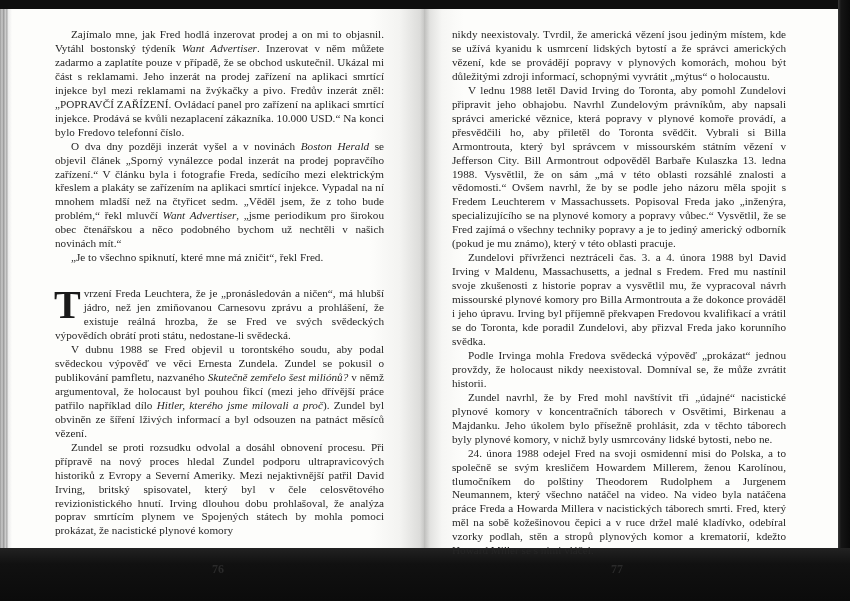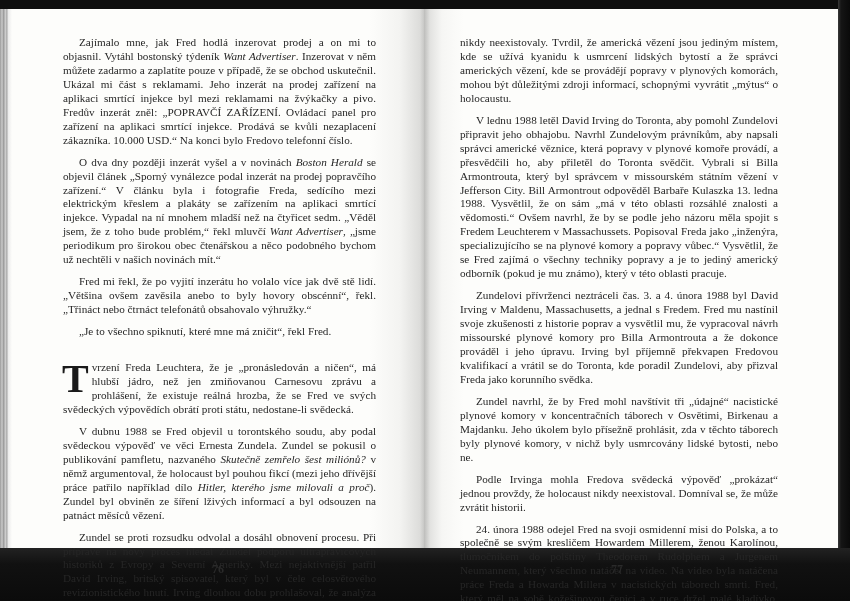--- a/index.html
+++ b/index.html
@@ -15,21 +15,21 @@
   .page { position:absolute; top:9px; height:540px; background:#fdfdfb; }
   .page-left { left:0; width:424px;
     background:linear-gradient(90deg,#9a9a9a 0,#c9c9c9 2px,#8f8f8f 4px,#d9d9d9 5px,#a5a5a5 7px,#eaeaea 8px,#fdfdfb 12px,#fdfdfb 370px,#f3f3f1 400px,#dcdcda 420px,#c8c8c6 424px); }
   .page-right { left:424px; width:414px;
     background:linear-gradient(90deg,#bdbdbb 0,#e2e2e0 6px,#f6f6f4 18px,#fdfdfb 40px,#fdfdfb 100%); }
   .right-edge { position:absolute; left:838px; top:0; width:12px; height:601px;
     background:linear-gradient(90deg,#3a3a3a 0,#151515 3px,#0a0a0a 100%); }
   .text-block { position:absolute; font-size:11.2px; line-height:13.95px; text-align:justify; }
   .left-text { left:55px; top:28px; width:329px; }
   .right-text { left:452px; top:28px; width:334px; }
-  p { margin:8px; text-indent:16px; }
+  p { margin:0; text-indent:16px; }
   p.noindent { text-indent:0; }
   em { font-style:italic; }
   .chapter-start { margin-top:22px; }
   .dropcap { float:left; font-size:40px; line-height:34px; font-weight:bold; margin:1px 3px 0 -1px; color:#1a1a1a; }
   .page-number { position:absolute; font-size:12px; font-weight:bold; color:#2a2a2a;margin-top:40px; }
   .pn-left { left:212px; top:522px; }
   .pn-right { left:611px; top:522px; }
 </style>
 </head>
 <body>
@@ -39,30 +39,29 @@
 <div class="page page-left">
 </div>
 <div class="page page-right">
 </div>
 <div class="right-edge"></div>
 <div class="bottom-edge"></div>
 
 <div class="text-block left-text">
   <p><span>Zajímalo mne, jak Fred hodlá inzerovat prodej a on mi to objasnil. Vytáhl bostonský týdeník </span><em>Want Advertiser</em><span>. Inzerovat v něm můžete zadarmo a zaplatíte pouze v případě, že se obchod uskutečnil. Ukázal mi část s reklamami. Jeho inzerát na prodej zařízení na aplikaci smrtící injekce byl mezi reklamami na žvýkačky a pivo. Fredův inzerát zněl: „POPRAVČÍ ZAŘÍZENÍ. Ovládací panel pro zařízení na aplikaci smrtící injekce. Prodává se kvůli nezaplacení zákazníka. 10.000 USD.“ Na konci bylo Fredovo telefonní číslo.</span></p>
   <p><span>O dva dny později inzerát vyšel a v novinách </span><em>Boston Herald</em><span> se objevil článek „Sporný vynálezce podal inzerát na prodej popravčího zařízení.“ V článku byla i fotografie Freda, sedícího mezi elektrickým křeslem a plakáty se zařízením na aplikaci smrtící injekce. Vypadal na ní mnohem mladší než na čtyřicet sedm. „Věděl jsem, že z toho bude problém,“ řekl mluvčí </span><em>Want Advertiser</em><span>, „jsme periodikum pro širokou obec čtenářskou a něco podobného bychom už nechtěli v našich novinách mít.“</span></p>
-  <p>Fred mi řekl, že po vyjití inzerátu ho volalo více jak dvě stě lidí. „Většina ovšem zavěsila anebo to byly hovory obscénní“, řekl. „Třináct nebo čtrnáct telefonátů obsahovalo výhružky.“</p>
   <p>„Je to všechno spiknutí, které mne má zničit“, řekl Fred.</p>
 
   <p class="noindent chapter-start"><span class="dropcap">T</span><span>vrzení Freda Leuchtera, že je „pronásledován a ničen“, má hlubší jádro, než jen zmiňovanou Carnesovu zprávu a prohlášení, že existuje reálná hrozba, že se Fred ve svých svědeckých výpovědích obrátí proti státu, nedostane-li svědecká.</span></p>
   <p><span>V dubnu 1988 se Fred objevil u torontského soudu, aby podal svědeckou výpověď ve věci Ernesta Zundela. Zundel se pokusil o publikování pamfletu, nazvaného </span><em>Skutečně zemřelo šest miliónů?</em><span> v němž argumentoval, že holocaust byl pouhou fikcí (mezi jeho dřívější práce patřilo například dílo </span><em>Hitler, kterého jsme milovali a proč</em><span>). Zundel byl obviněn ze šíření lživých informací a byl odsouzen na patnáct měsíců vězení.</span></p>
   <p>Zundel se proti rozsudku odvolal a dosáhl obnovení procesu. Při přípravě na nový proces hledal Zundel podporu ultrapravicových historiků z Evropy a Severní Ameriky. Mezi nejaktivnější patřil David Irving, britský spisovatel, který byl v čele celosvětového revizionistického hnutí. Irving dlouhou dobu prohlašoval, že analýza poprav smrtícím plynem ve Spojených státech by mohla pomoci prokázat, že nacistické plynové komory</p>
 </div>
 <div class="page-number pn-left">76</div>
 
 <div class="text-block right-text">
   <p class="noindent">nikdy neexistovaly. Tvrdil, že americká vězení jsou jediným místem, kde se užívá kyanidu k usmrcení lidských bytostí a že správci amerických vězení, kde se provádějí popravy v plynových komorách, mohou být důležitými zdroji informací, schopnými vyvrátit „mýtus“ o holocaustu.</p>
   <p>V lednu 1988 letěl David Irving do Toronta, aby pomohl Zundelovi připravit jeho obhajobu. Navrhl Zundelovým právníkům, aby napsali správci americké věznice, která popravy v plynové komoře provádí, a přesvědčili ho, aby přiletěl do Toronta svědčit. Vybrali si Billa Armontrouta, který byl správcem v missourském státním vězení v Jefferson City. Bill Armontrout odpověděl Barbaře Kulaszka 13. ledna 1988. Vysvětlil, že on sám „má v této oblasti rozsáhlé znalosti a vědomosti.“ Ovšem navrhl, že by se podle jeho názoru měla spojit s Fredem Leuchterem v Massachussets. Popisoval Freda jako „inženýra, specializujícího se na plynové komory a popravy vůbec.“ Vysvětlil, že se Fred zajímá o všechny techniky popravy a je to jediný americký odborník (pokud je mu známo), který v této oblasti pracuje.</p>
   <p>Zundelovi přívrženci neztráceli čas. 3. a 4. února 1988 byl David Irving v Maldenu, Massachusetts, a jednal s Fredem. Fred mu nastínil svoje zkušenosti z historie poprav a vysvětlil mu, že vypracoval návrh missourské plynové komory pro Billa Armontrouta a že dokonce prováděl i jeho úpravu. Irving byl příjemně překvapen Fredovou kvalifikací a vrátil se do Toronta, kde poradil Zundelovi, aby přizval Freda jako korunního svědka.</p>
+  <p>Podle Irvinga mohla Fredova svědecká výpověď „prokázat“ jednou provždy, že holocaust nikdy neexistoval. Domníval se, že může zvrátit historii.</p>
   <p>Zundel navrhl, že by Fred mohl navštívit tři „údajné“ nacistické plynové komory v koncentračních táborech v Osvětimi, Birkenau a Majdanku. Jeho úkolem bylo přísežně prohlásit, zda v těchto táborech byly plynové komory, v nichž byly usmrcovány lidské bytosti, nebo ne.</p>
-  <p>Podle Irvinga mohla Fredova svědecká výpověď „prokázat“ jednou provždy, že holocaust nikdy neexistoval. Domníval se, že může zvrátit historii.</p>
   <p>24. února 1988 odejel Fred na svoji osmidenní misi do Polska, a to společně se svým kresličem Howardem Millerem, ženou Karolínou, tlumočníkem do polštiny Theodorem Rudolphem a Jurgenem Neumannem, který všechno natáčel na video. Na video byla natáčena práce Freda a Howarda Millera v nacistických táborech smrti. Fred, který měl na sobě kožešinovou čepici a v ruce držel malé kladívko, odebíral vzorky podlah, stěn a stropů plynových komor a krematorií, kdežto Howard Miller se s nimi vláčel.</p>
 </div>
 <div class="page-number pn-right">77</div>
 
 </body></html>

